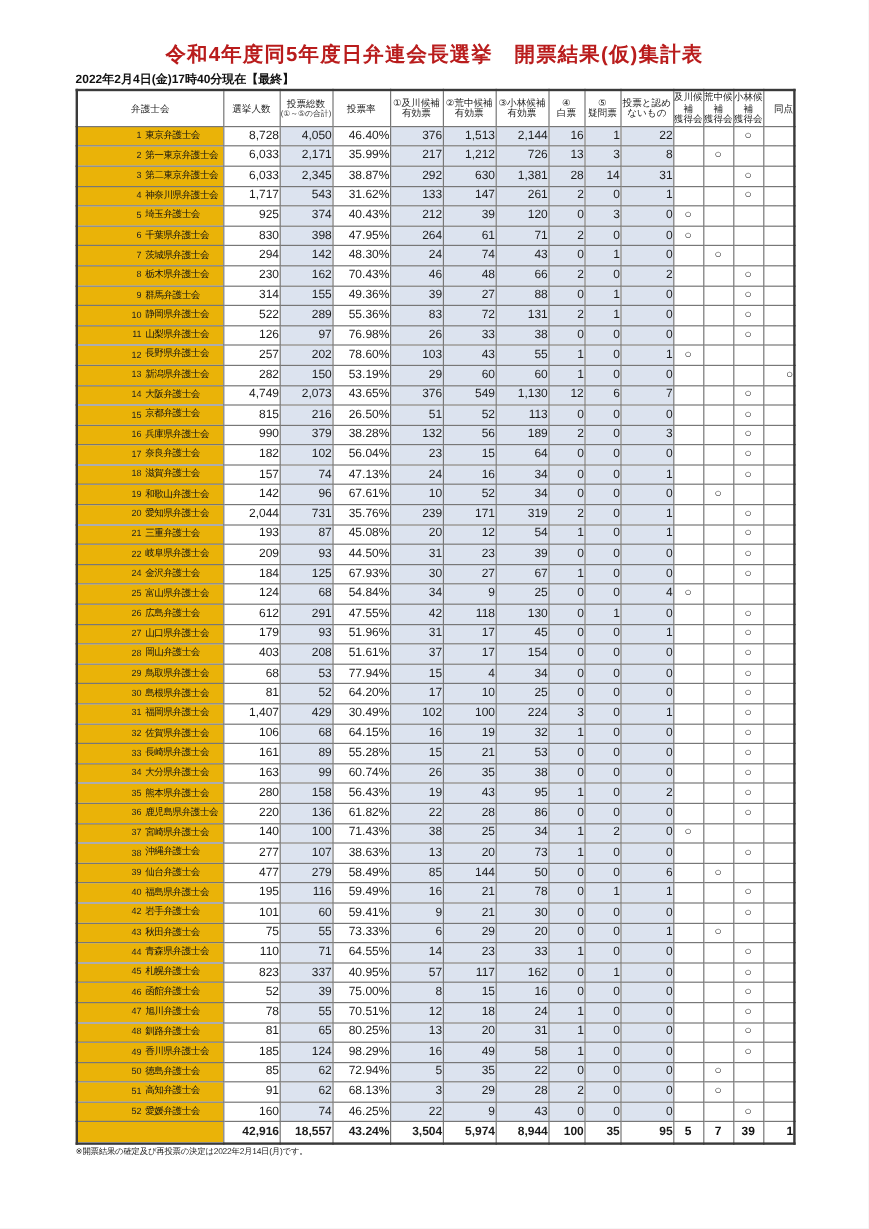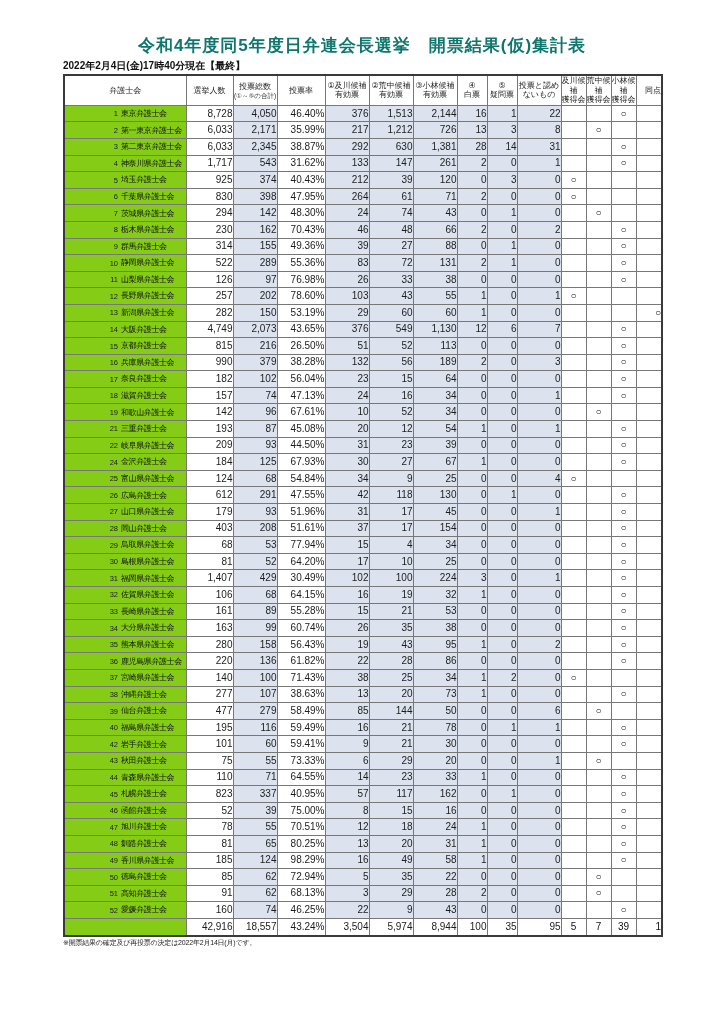--- a/index.html
+++ b/index.html
@@ -4,46 +4,46 @@
 <style>
   * { margin:0; padding:0; box-sizing:border-box; }
   html,body { background:#e8e8e8; }
   .page {
     width:724px; height:1024px; background:#ffffff; margin:0 auto;
     font-family:"Liberation Sans","DejaVu Sans",sans-serif;
     color:#1c1c1c; position:relative; overflow:hidden;
   }
   .page-title {
     padding-top:34px; text-align:center; font-size:17px; font-weight:bold;
-    letter-spacing:1px; color:#0f766e;
+    letter-spacing:1px; color:#b91c1c;
   }
   .table-wrap { width:598px; margin:2px auto 0 auto; }
   .subtitle {
     text-align:left; font-size:10px; font-weight:bold; color:#111;
     margin:2px 0 1px 0; letter-spacing:0px;
   }
   table.results {
     border-collapse:collapse; table-layout:fixed; width:598px;
     border:2px solid #3a3a3a;
   }
   table.results th, table.results td {
     border:1px solid #777; padding:0; overflow:hidden;
   }
   thead tr { height:27px; }
   thead th {
     font-weight:normal; font-size:8px; line-height:1.2; text-align:center;
     vertical-align:middle; white-space:pre-line; color:#222; background:#fff;
   }
   thead th .sub { font-size:6.5px; color:#333; display:block; line-height:1.1; }
   tbody tr { height:16.6px; }
-  tfoot tr { height:18px; }
+  tfoot tr { height:18px;font-weight:bold; }
   td { font-size:10px; vertical-align:middle; line-height:1; }
   td.num { text-align:right; padding-right:3px; font-variant-numeric:tabular-nums; }
   td.shade { background:var(--shade,#dce3ef); }
-  td.name-cell { background:#84cc16; white-space:nowrap;margin-left:36px; }
+  td.name-cell { background:#eab308; white-space:nowrap;margin-left:36px; }
   .rno {
     display:inline-block; width:56px; text-align:right; padding-right:3px;
     font-size:7.5px; color:#222; vertical-align:middle;
   }
   .rname {
     display:inline-block; font-size:8px; letter-spacing:-0.4px; color:#111;
     vertical-align:middle;
   }
   td.win { text-align:center; font-size:10px; color:#111; }
   td.tie-col, th.tie-col { border-left:2px solid #3a3a3a;text-align:right; }
@@ -409,20 +409,36 @@
             <td class="num shade">34</td>
             <td class="num shade">0</td>
             <td class="num shade">0</td>
             <td class="num shade">0</td>
             <td class="win"></td>
             <td class="win"><span>○</span></td>
             <td class="win"></td>
             <td class="win tie-col"></td>
           </tr>
           <tr>
+            <td class="name-cell"><span class="rno">20</span><span class="rname">愛知県弁護士会</span></td>
+            <td class="num">2,044</td>
+            <td class="num shade">731</td>
+            <td class="num">35.76%</td>
+            <td class="num shade">239</td>
+            <td class="num shade">171</td>
+            <td class="num shade">319</td>
+            <td class="num shade">2</td>
+            <td class="num shade">0</td>
+            <td class="num shade">1</td>
+            <td class="win"></td>
+            <td class="win"></td>
+            <td class="win"><span>○</span></td>
+            <td class="win tie-col"></td>
+          </tr>
+          <tr>
             <td class="name-cell"><span class="rno">21</span><span class="rname">三重弁護士会</span></td>
             <td class="num">193</td>
             <td class="num shade">87</td>
             <td class="num">45.08%</td>
             <td class="num shade">20</td>
             <td class="num shade">12</td>
             <td class="num shade">54</td>
             <td class="num shade">1</td>
             <td class="num shade">0</td>
             <td class="num shade">1</td>

